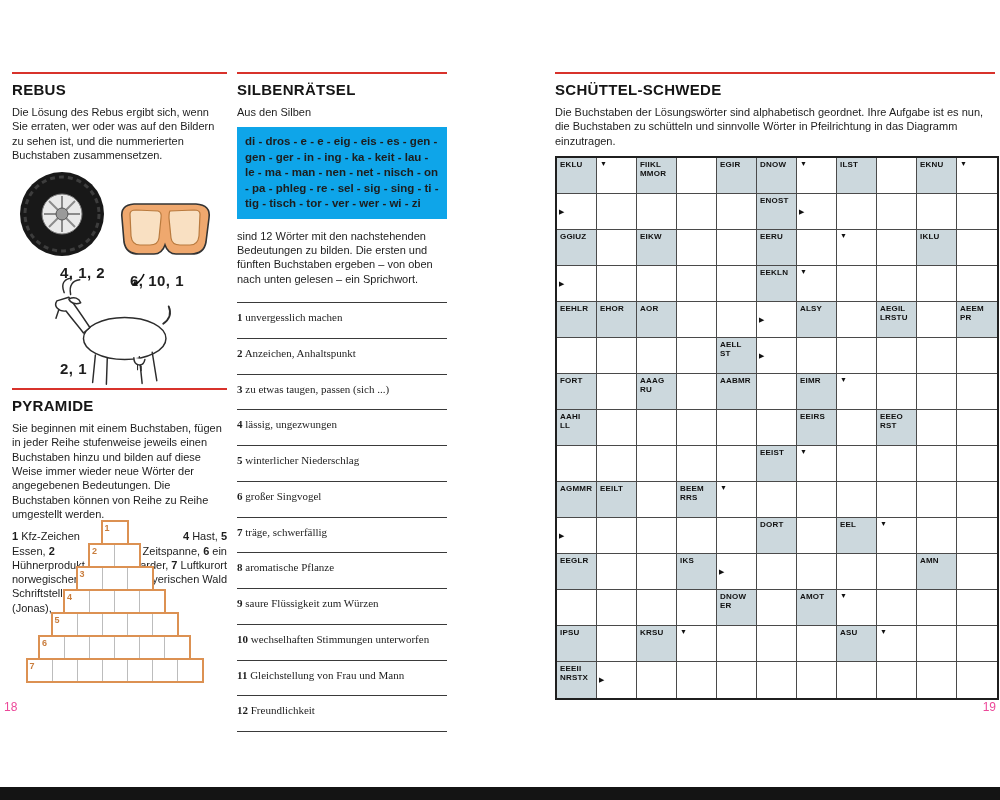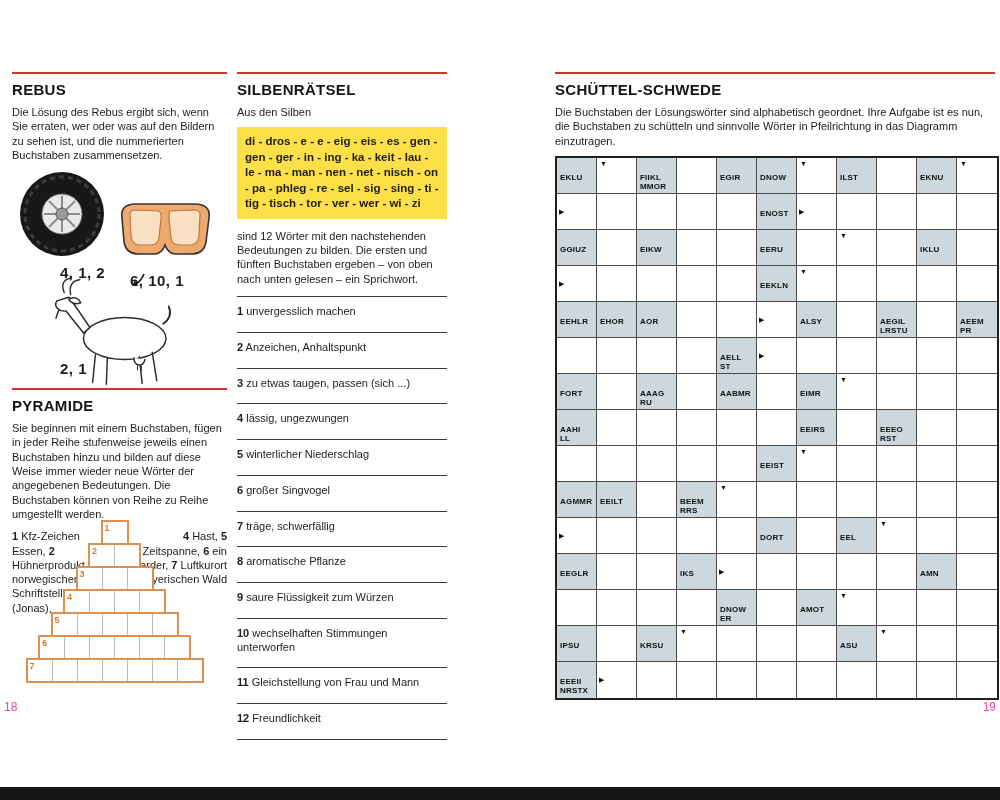--- a/index.html
+++ b/index.html
@@ -26,32 +26,32 @@
   .pyr{position:relative;height:330px;}
   .pyr-clues{display:flex;justify-content:space-between;font-size:11px;line-height:1.3;}
   .pc-left{width:102px;}
   .pc-right{width:104px;text-align:right;}
   .pyramid{position:absolute;left:0;top:134px;width:205px;display:flex;flex-direction:column;align-items:center;}
   .prow{display:flex;border:2px solid #dc9152;margin-top:-2px;background:#fff;}
   .pcell{width:24px;height:21px;border-right:1px solid #bcbcbc;position:relative;background:#fff;}
   .pcell:last-child{border-right:none;}
   .pnum{position:absolute;top:1px;left:2px;font-size:9px;font-weight:bold;color:#c97d3d;}
   
-  .sylbox{background:#fde047;padding:7px 8px;font-size:11.5px;font-weight:bold;line-height:1.35;margin:2px 0 10px;}
-  .slist{margin-top:10px;}
+  .sylbox{background:#0ea5e9;padding:7px 8px;font-size:11.5px;font-weight:bold;line-height:1.35;margin:2px 0 10px;}
+  .slist{margin-top:16px;font-family:Liberation Serif, serif;}
   .sline{border-top:1px solid #3a3a3a;margin-bottom:8px;}
   .sitem p{margin:0 0 13px;font-size:11px;line-height:1.25;}
   
   .grid{display:grid;grid-template-columns:repeat(11,40px);grid-auto-rows:36px;
         border:2px solid #1f1f1f;width:440px;margin-top:5px;background:#fff;}
   .gcell{position:relative;border-right:1px solid #4a4a4a;border-bottom:1px solid #4a4a4a;box-sizing:border-box;}
   .gcell:nth-child(11n){border-right:none;}
   .gcell:nth-last-child(-n+11){border-bottom:none;}
   .gclue{background:#ccd8dd;font-size:8px;font-weight:bold;line-height:1.15;
-         padding:15px 0 0 3px;white-space:pre-line;color:#101010;letter-spacing:.2px;}
+         padding:2px 0 0 3px;white-space:pre-line;color:#101010;letter-spacing:.2px;}
   .garrow{position:absolute;font-size:7px;color:#111;line-height:1;}
   .garrow.down{top:2px;left:3px;}
   .garrow.right{left:2px;top:14px;}
   
   .pagenum{position:absolute;top:700px;font-size:12px;color:#ec4899;}
   .pagenum.pn-left{left:4px;}
   .pagenum.pn-right{right:4px;}
   .bottom-edge{position:absolute;left:0;right:0;bottom:0;height:13px;background:#141414;}
 </style>
 </head>

